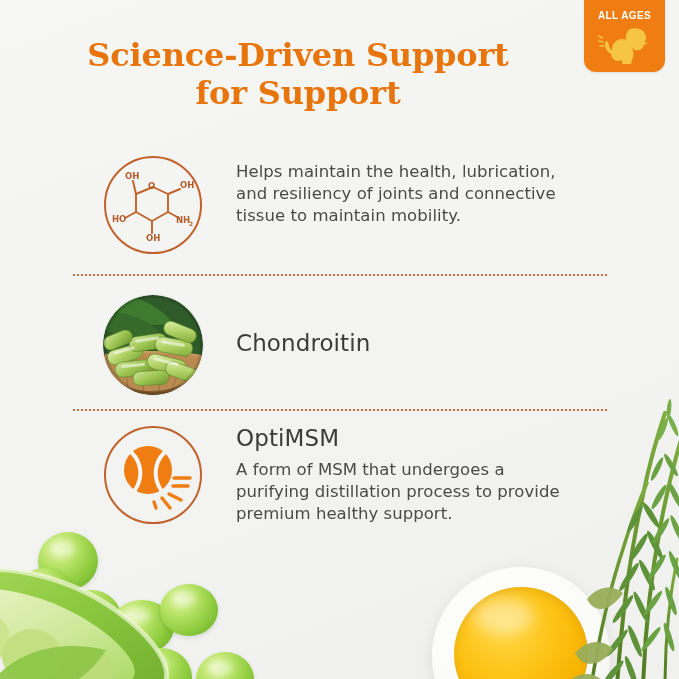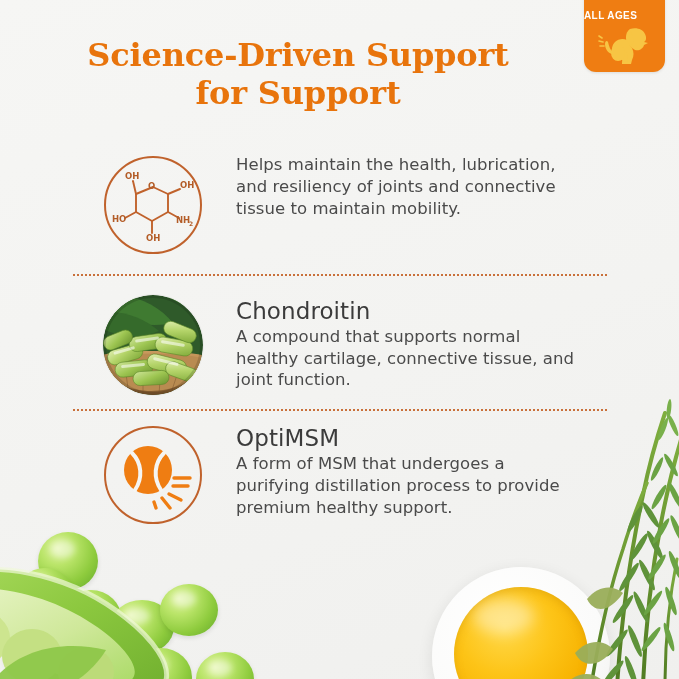--- a/index.html
+++ b/index.html
@@ -35,20 +35,21 @@
     background: #ef7d12;
     border-radius: 0 0 12px 12px;
     box-shadow: 0 1px 3px rgba(0,0,0,0.10);
     z-index: 40;
   }
   .badge-label {
     position: absolute;
     top: 16px;
     left: 0;
     width: 100%;
+    text-align: center;
     color: #ffffff;
     font-size: 10px;
     font-weight: bold;
     letter-spacing: 0.4px;
     font-family: "Liberation Sans", sans-serif;
   }
   .badge-dog {
     position: absolute;
     top: 29px;
     left: 0;
@@ -135,20 +136,21 @@
     font-family: "DejaVu Sans", "Liberation Sans", sans-serif;
     margin-bottom: 1px;
   }
   .ing-desc {
     font-size: 16.5px;
     color: #4a4a4a;
     line-height: 1.33;
     letter-spacing: 0.05px;
     font-family: "DejaVu Sans", "Liberation Sans", sans-serif;
     max-width: 345px;
+    margin-top: 7px;
   }
 
   .divider {
     height: 0;
     border-top: 2px dotted #c9703a;
     margin: 10px 72px 11px 73px;
     width: 534px;
   }
 
   
@@ -469,21 +471,20 @@
                 <rect x="50" y="65" width="26" height="3" rx="1.5" transform="rotate(14 63 66)"></rect>
               </g>
 
               <circle cx="50" cy="50" r="50" fill="none" stroke="rgba(0,0,0,0.14)" stroke-width="6"></circle>
             </g>
           </svg>
         </div>
       </div>
       <div class="txt">
         <div class="ing-title">Chondroitin</div>
-        <div class="ing-desc">A compound that supports normal healthy cartilage, connective tissue, and joint function.</div>
       </div>
     </div>
 
     <div class="divider"></div>
 
     <div class="section sec-3">
       <div class="icon-wrap">
         <div class="icon-circle">
           <svg width="94" height="94" viewBox="0 0 94 94" aria-hidden="true">
 

